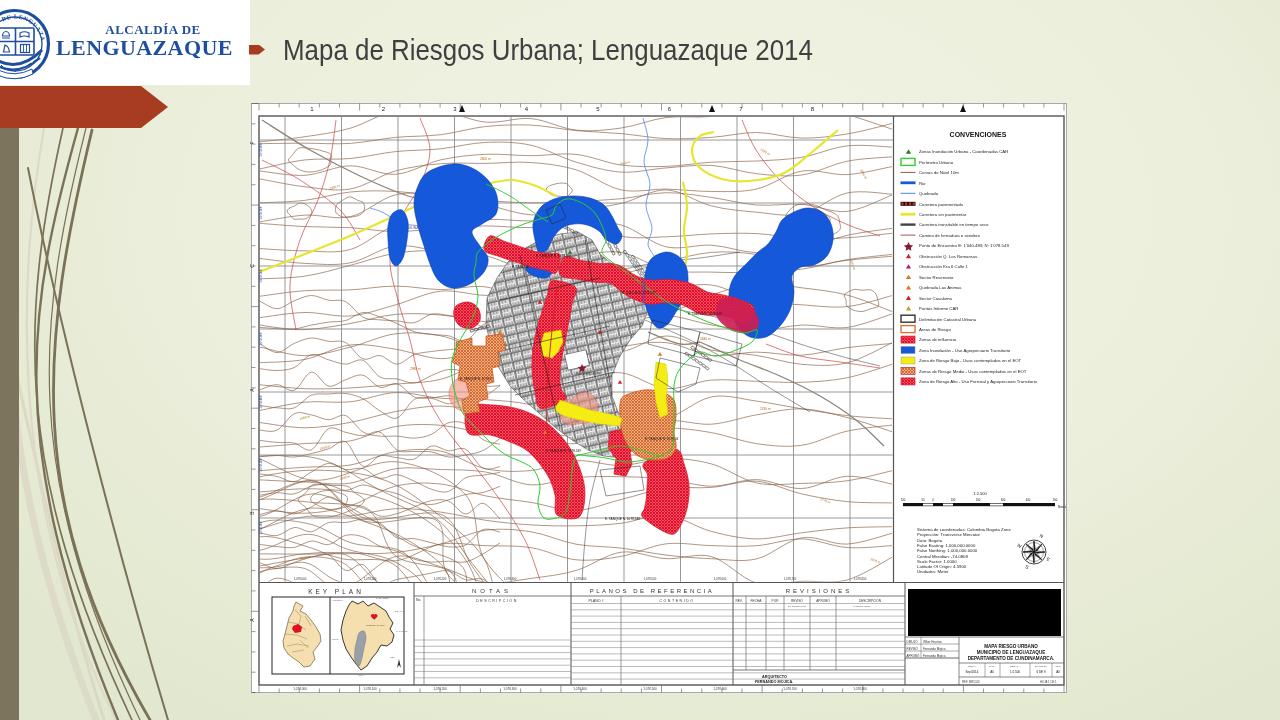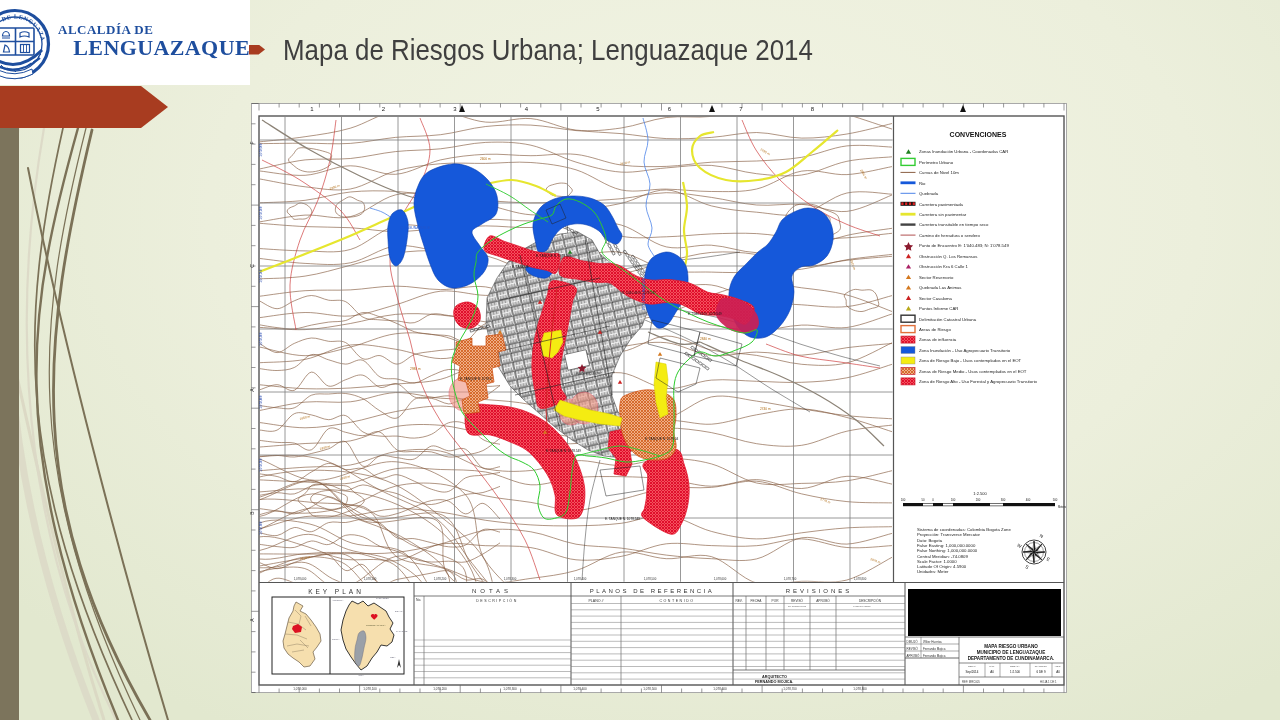--- a/index.html
+++ b/index.html
@@ -1,19 +1,19 @@
 <!DOCTYPE html>
 <html><head><meta charset="utf-8"><style>
 html,body{margin:0;padding:0;width:1280px;height:720px;overflow:hidden}
 body{font-family:"Liberation Sans",sans-serif;background:radial-gradient(ellipse 900px 600px at 55% 30%, #f2f4e4 0%, #ecefdc 55%, #e2e8cf 100%);position:relative}
 .bar{position:absolute;left:0;top:128px;width:19px;height:592px;background:#7c745c}
 .banner{position:absolute;left:0;top:86px;width:168px;height:42px;background:#a83c20;clip-path:polygon(0 0,141px 0,168px 21px,141px 42px,0 42px)}
 .logobox{position:absolute;left:0;top:0;width:250px;height:85px;background:#fff}
-.alc{position:absolute;left:58px;top:22px;width:190px;text-align:left;font-family:"Liberation Serif",serif;font-weight:bold;color:#1e4e9e;font-size:13px;letter-spacing:0.5px}
-.len{position:absolute;left:56px;top:35px;width:194px;text-align:right;font-family:"Liberation Serif",serif;font-weight:bold;color:#1e4e9e;font-size:22px;letter-spacing:0.4px}
+.alc{position:absolute;left:58px;top:22px;width:190px;text-align:center;font-family:"Liberation Serif",serif;font-weight:bold;color:#1e4e9e;font-size:13px;letter-spacing:0.5px}
+.len{position:absolute;left:56px;top:35px;width:194px;text-align:left;font-family:"Liberation Serif",serif;font-weight:bold;color:#1e4e9e;font-size:22px;letter-spacing:0.4px}
 .arrow2{position:absolute;left:249px;top:44.5px;width:16px;height:10px;background:#a83c20;clip-path:polygon(0 0,60% 0,100% 50%,60% 100%,0 100%)}
 .title{position:absolute;left:283px;top:36px;font-size:29px;line-height:29px;color:#3f3f3f;letter-spacing:0;white-space:nowrap;transform:scaleX(0.893);transform-origin:0 0}
 </style></head>
 <body>
 <svg style="position:absolute;left:0;top:0" width="340" height="720" viewBox="0 0 340 720">
 <g fill="none" stroke-linecap="round">
 <path d="M16,128 C-10,360 24,540 96,720" stroke="#dcd9c6" stroke-width="7" opacity="0.9"></path>
 <path d="M0,300 C36,460 60,580 104,720" stroke="#d9d6c2" stroke-width="3" opacity="0.85"></path>
 <path d="M44,128 C4,360 36,560 116,720" stroke="#dbd8c6" stroke-width="2.2" opacity="0.9"></path>
 <path d="M78,128 C30,300 2,440 118,720" stroke="#7b7157" stroke-width="2.4"></path>

